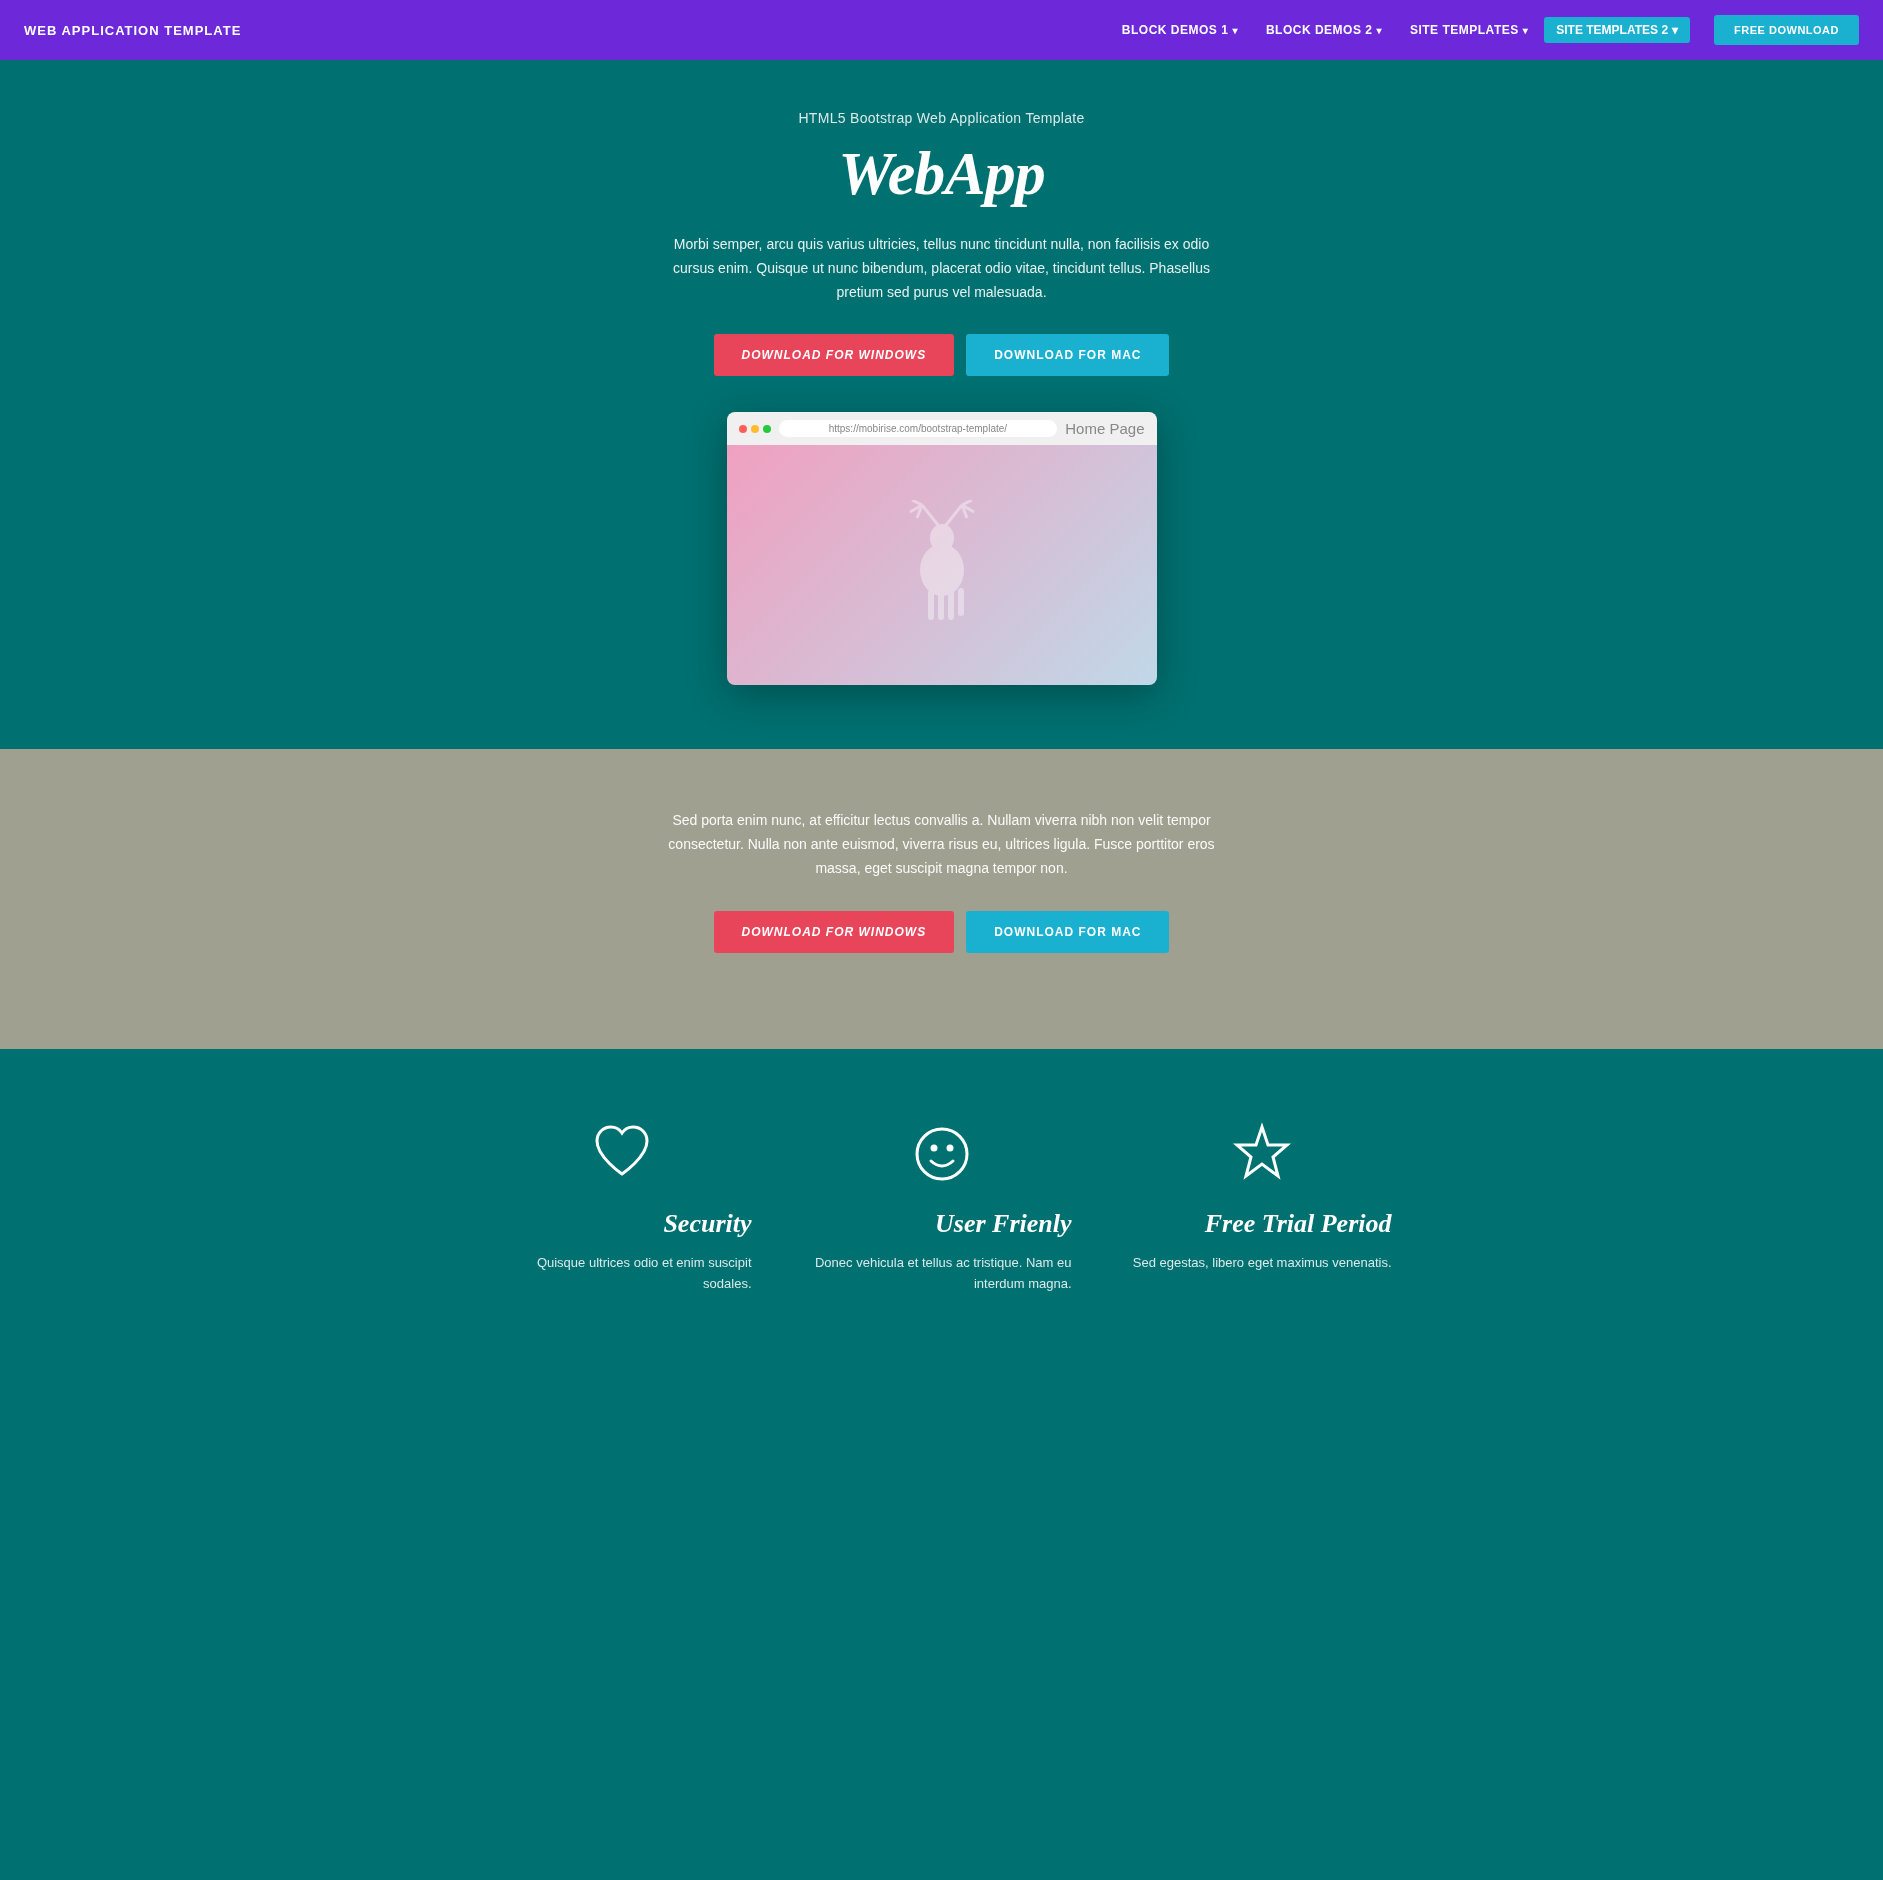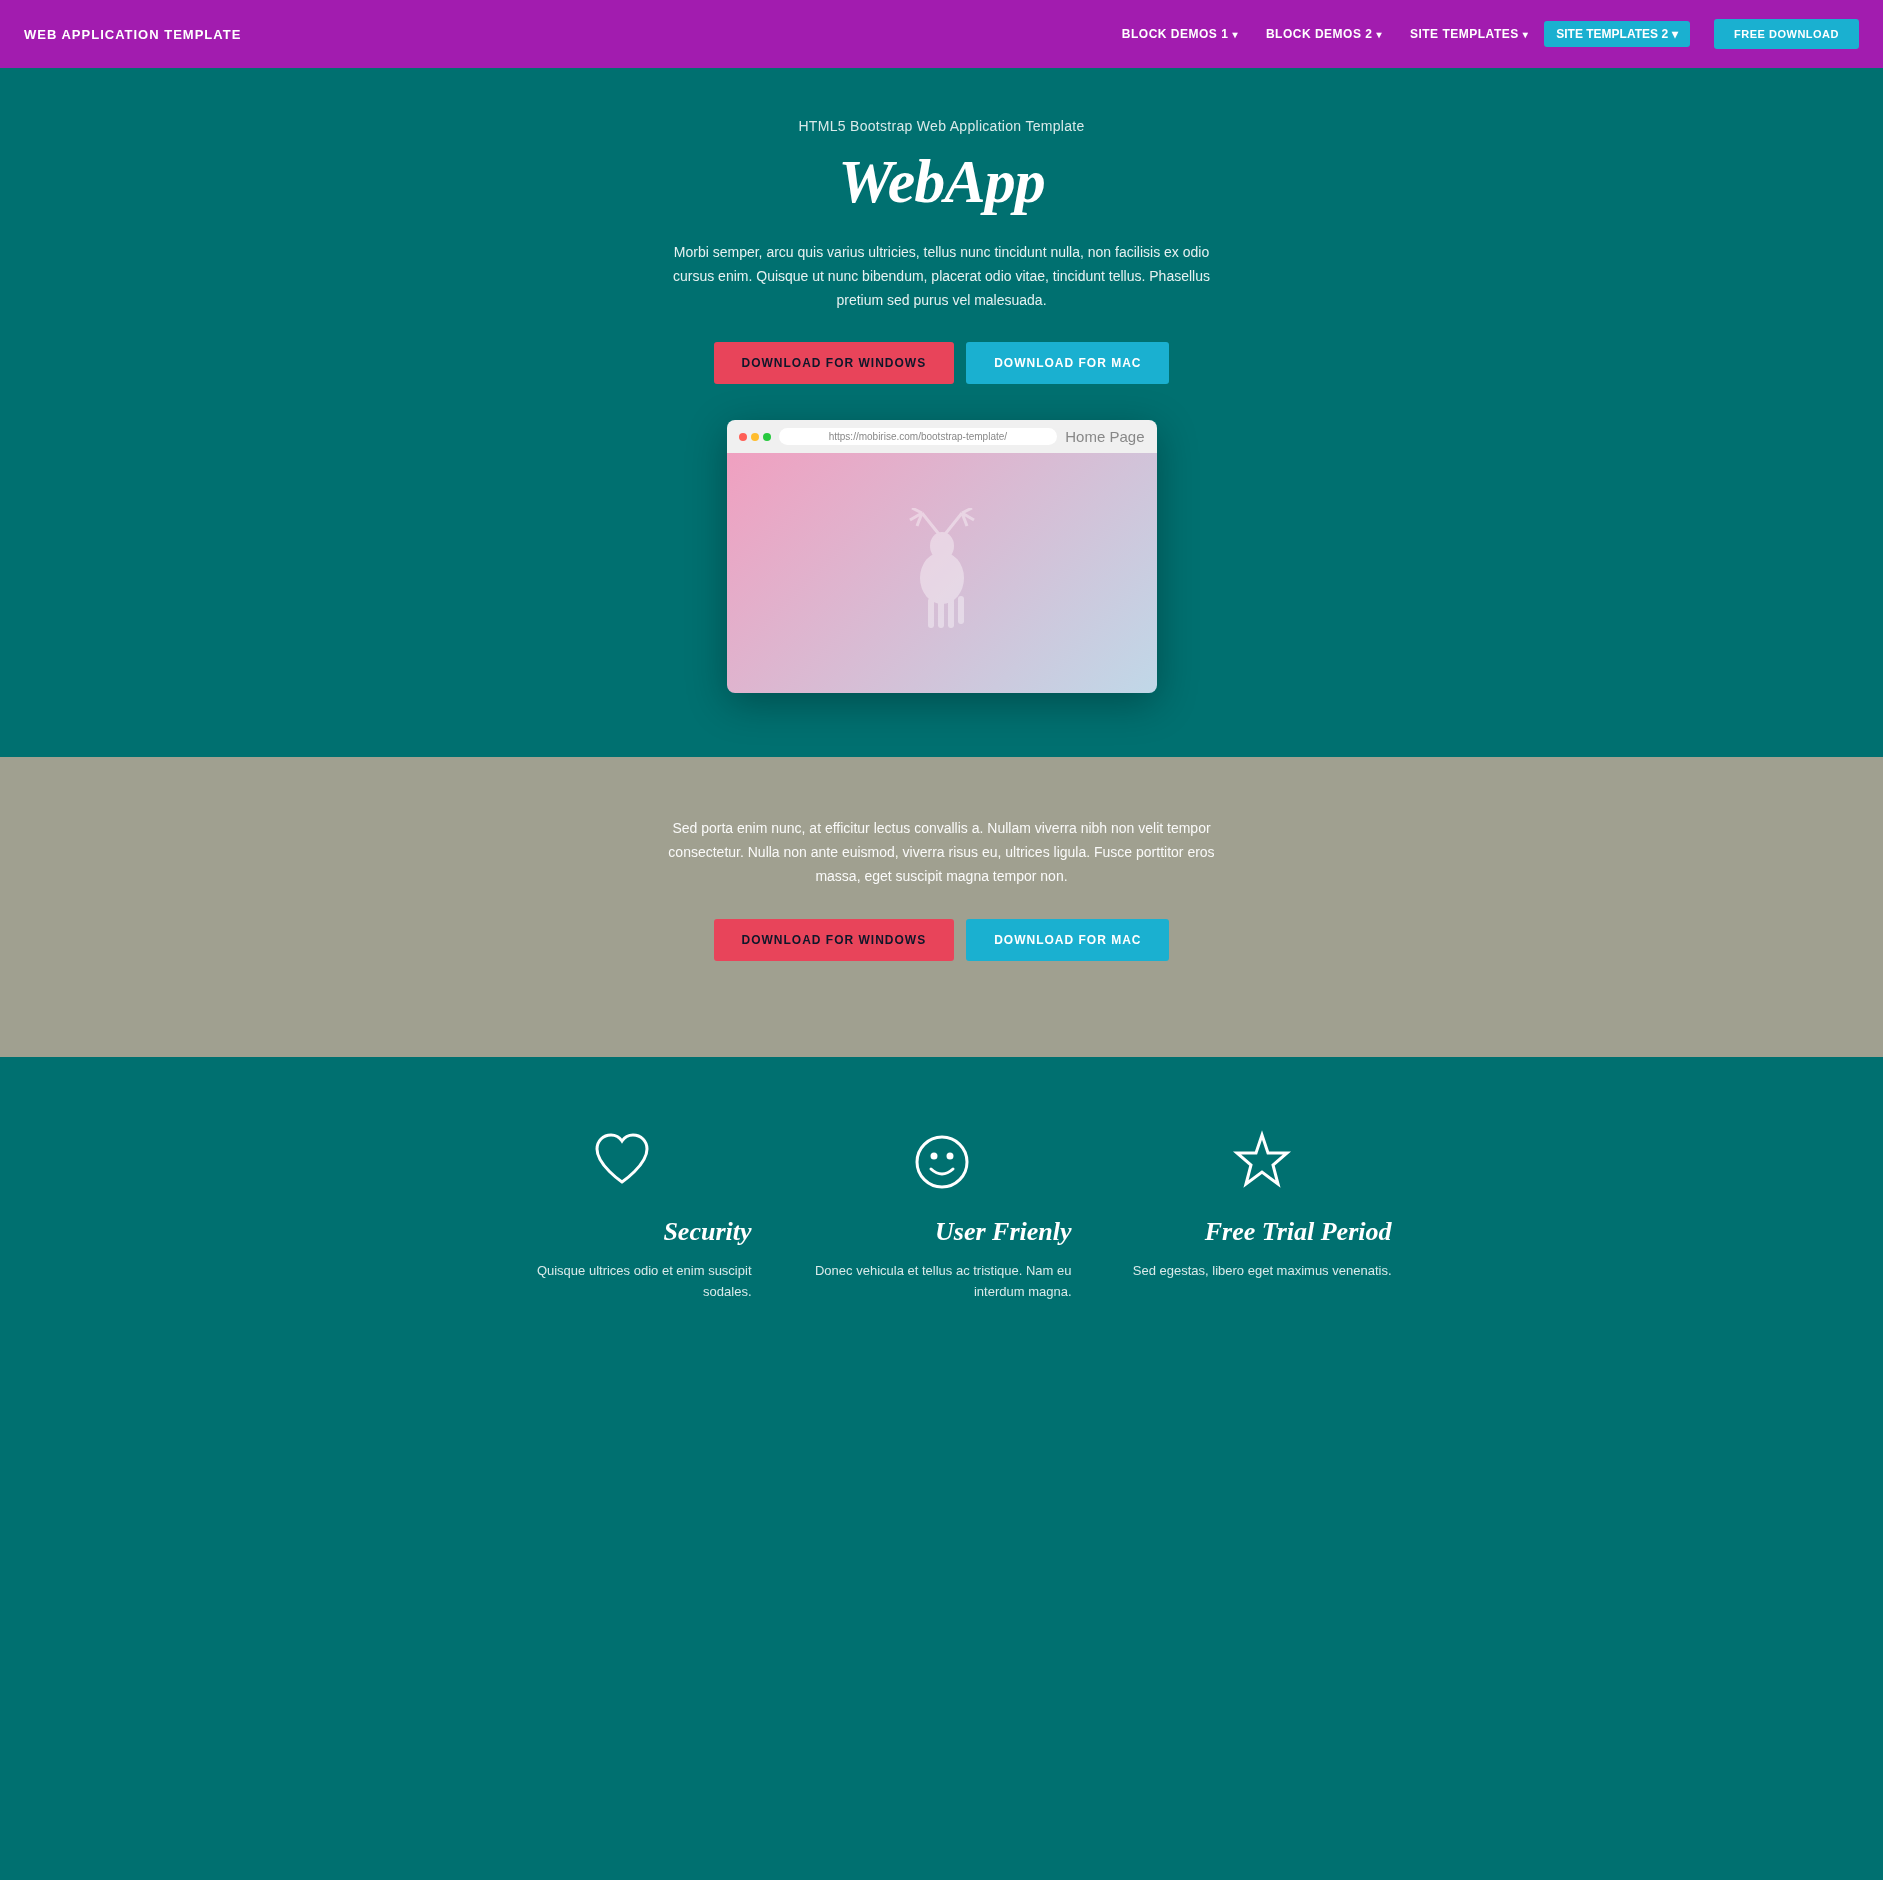--- a/index.html
+++ b/index.html
@@ -1,25 +1,25 @@
 <!DOCTYPE html>
 <html><head>
   <meta charset="utf-8">
   <style>
     * { margin: 0; padding: 0; box-sizing: border-box; }
     body { font-family: 'Arial', sans-serif; background: #007070; color: #fff; }
 
     
     nav {
-      background: #a21caf;
+      background: #6d28d9;
       display: flex;
       align-items: center;
       justify-content: space-between;
       padding: 0 24px;
-      height: 68px;
+      height: 60px;
       position: relative;
       z-index: 100;
     }
     .nav-brand {
       font-weight: 700;
       font-size: 13px;
       letter-spacing: 1px;
       color: #fff;
       text-transform: uppercase;
     }
@@ -101,29 +101,30 @@
       color: rgba(255,255,255,0.9);
     }
     .btn-group {
       display: flex;
       justify-content: center;
       gap: 12px;
       margin-bottom: 36px;
     }
     .btn-windows {
       background: #e8445a;
-      color: #0f172a;
+      color: #ffffff;
       border: none;
       padding: 14px 28px;
       font-size: 12px;
       font-weight: 700;
       letter-spacing: 1px;
       cursor: pointer;
       border-radius: 3px;
       text-transform: uppercase;
+      font-style: italic;
     }
     .btn-mac {
       background: #1ab0d0;
       color: #fff;
       border: none;
       padding: 14px 28px;
       font-size: 12px;
       font-weight: 700;
       letter-spacing: 1px;
       cursor: pointer;

